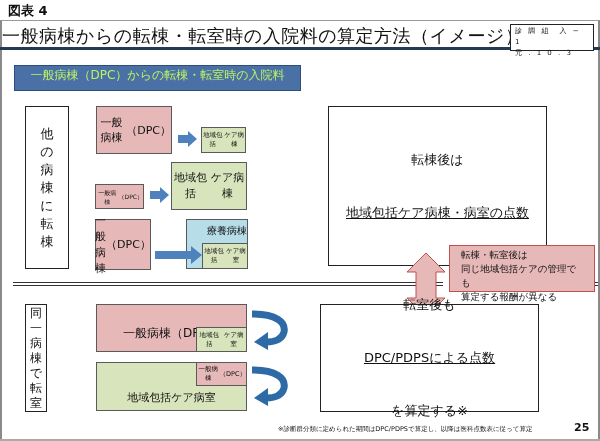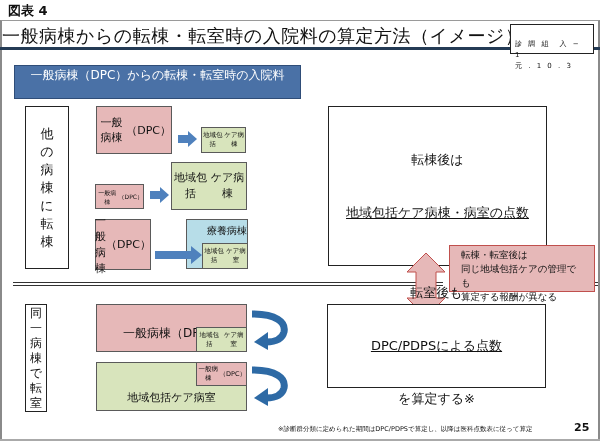--- a/index.html
+++ b/index.html
@@ -2,22 +2,22 @@
 <html><head>
 <meta charset="utf-8">
 <style>
   * { box-sizing: border-box; margin: 0; padding: 0; }
   body { width: 600px; height: 441px; background: #ffffff; position: relative; overflow: hidden; font-family: "DejaVu Sans", sans-serif; color: #111; }
   .abs { position: absolute; }
   .frame { left: 0; top: 20px; width: 600px; height: 421px; border-left: 2px solid #8a8a8a; border-right: 2px solid #8a8a8a; border-top: 1px solid #9a9a9a; }
   .fig-label { left: 8px; top: 2px; font-size: 13px; font-weight: bold; }
   .title { left: 2px; top: 24px; font-size: 18px; white-space: nowrap; letter-spacing: 0.5px; }
   .title-rule { left: 0; top: 47px; width: 600px; height: 3px; background: #243b55; }
-  .ref-box { left: 510px; top: 24px; width: 84px; height: 27px; border: 1.5px solid #222; background: #fff; font-size: 7px; line-height: 11px; padding: 14px 4px; letter-spacing: 2px; }
-  .section-header { left: 14px; top: 65px; width: 287px; height: 34px; background: #4a71a6; border: 1px solid #2f4d78; color: #ffffff; font-size: 12px; text-align: center; line-height: 18px; }
+  .ref-box { left: 510px; top: 24px; width: 84px; height: 27px; border: 1.5px solid #222; background: #fff; font-size: 7px; line-height: 11px; padding: 1px 4px; letter-spacing: 2px; }
+  .section-header { left: 14px; top: 65px; width: 287px; height: 26px; background: #4a71a6; border: 1px solid #2f4d78; color: #bef264; font-size: 12px; text-align: center; line-height: 18px; }
   .vlabel { background: #fff; border: 1.5px solid #222; font-size: 13px; line-height: 18px; text-align: center; display: flex; flex-direction: column; justify-content: center; align-items: center; }
   .pink { background: #e6b8b8; border: 1.5px solid #5a5a5a; }
   .green { background: #d8e4bc; border: 1.5px solid #5a5a5a; }
   .blue { background: #b7dde8; border: 1.5px solid #5a5a5a; }
   .box-text { display: flex; flex-direction: row; justify-content: center; align-items: center; text-align: center; }
   .result-box { background: #fff; border: 1.5px solid #222; display: flex; flex-direction: column; justify-content: center; align-items: center; text-align: center; font-size: 13px; line-height: 18px; gap: 35px; }
   .u { text-decoration: underline; }
   .note-box { left: 449px; top: 245px; width: 146px; height: 47px; background: #e6b8b8; border: 1.5px solid #c0504d; font-size: 9.5px; line-height: 14px; padding: 2px 11px; }
   .divider { left: 13px; top: 282px; width: 430px; height: 4px; border-top: 1.5px solid #333; border-bottom: 1.5px solid #333; }
   .divider2 { left: 470px; top: 282px; width: 128px; height: 4px; border-top: 1.5px solid #333; border-bottom: 1.5px solid #333; }
@@ -133,21 +133,21 @@
 </div>
 <div class="abs pink box-text" style="left:196px;top:362px;width:51px;height:24px;font-size:6.5px;line-height:9px;">
   <span>一般病棟</span>
   <span>（DPC）</span>
 </div>
 <svg class="abs" style="left:250px;top:366px;" width="40" height="40">
   <path d="M2,4 C26,4 36,12 34,22 C32,30 24,32 16,32" fill="none" stroke="#2e6aa5" stroke-width="7"></path>
   <polygon points="4,32 18,22 18,40" fill="#2e6aa5"></polygon>
 </svg>
 
-<div class="abs result-box" style="left:327px;top:304px;width:219px;height:84px;">
+<div class="abs result-box" style="left:320px;top:304px;width:219px;height:108px;">
   <span>転室後も</span>
   <span class="u">DPC/PDPSによる点数</span>
   <span>を算定する※</span>
 </div>
 
 <div class="abs footnote">※診断群分類に定められた期間はDPC/PDPSで算定し、以降は医科点数表に従って算定</div>
 <div class="abs page-num">25</div>
 <div class="abs bottom-rule"></div>
 
 </body></html>

